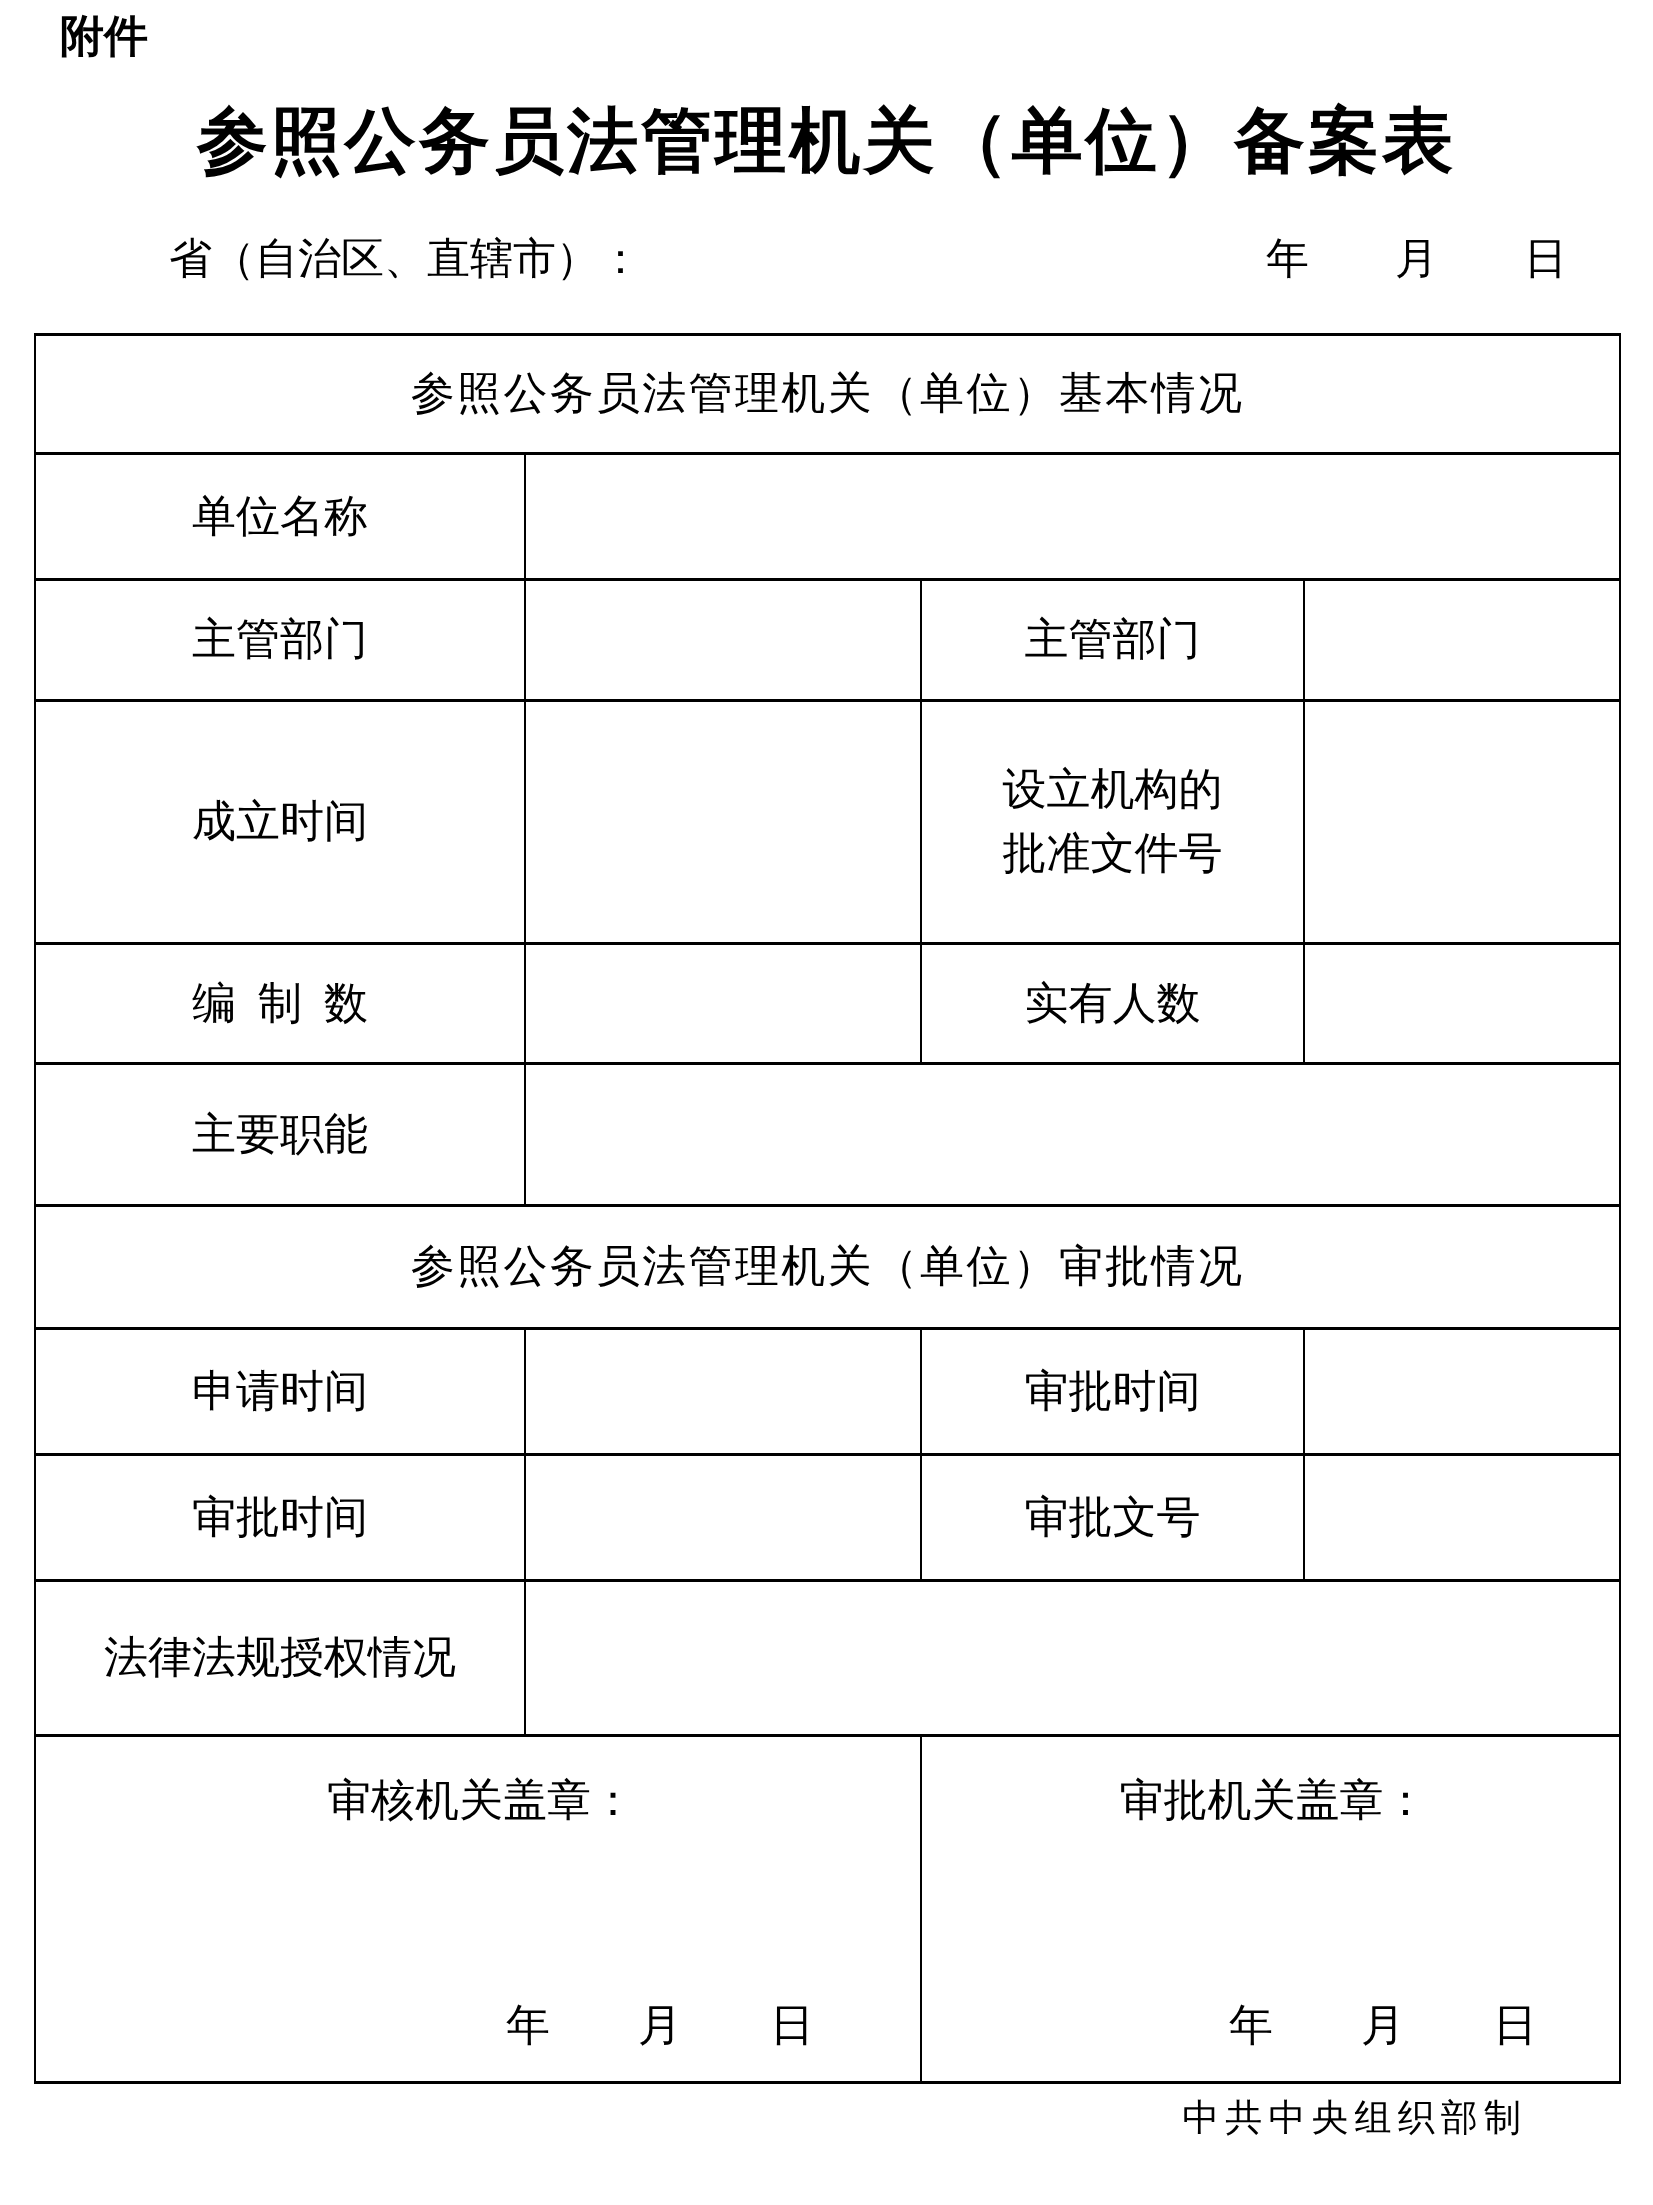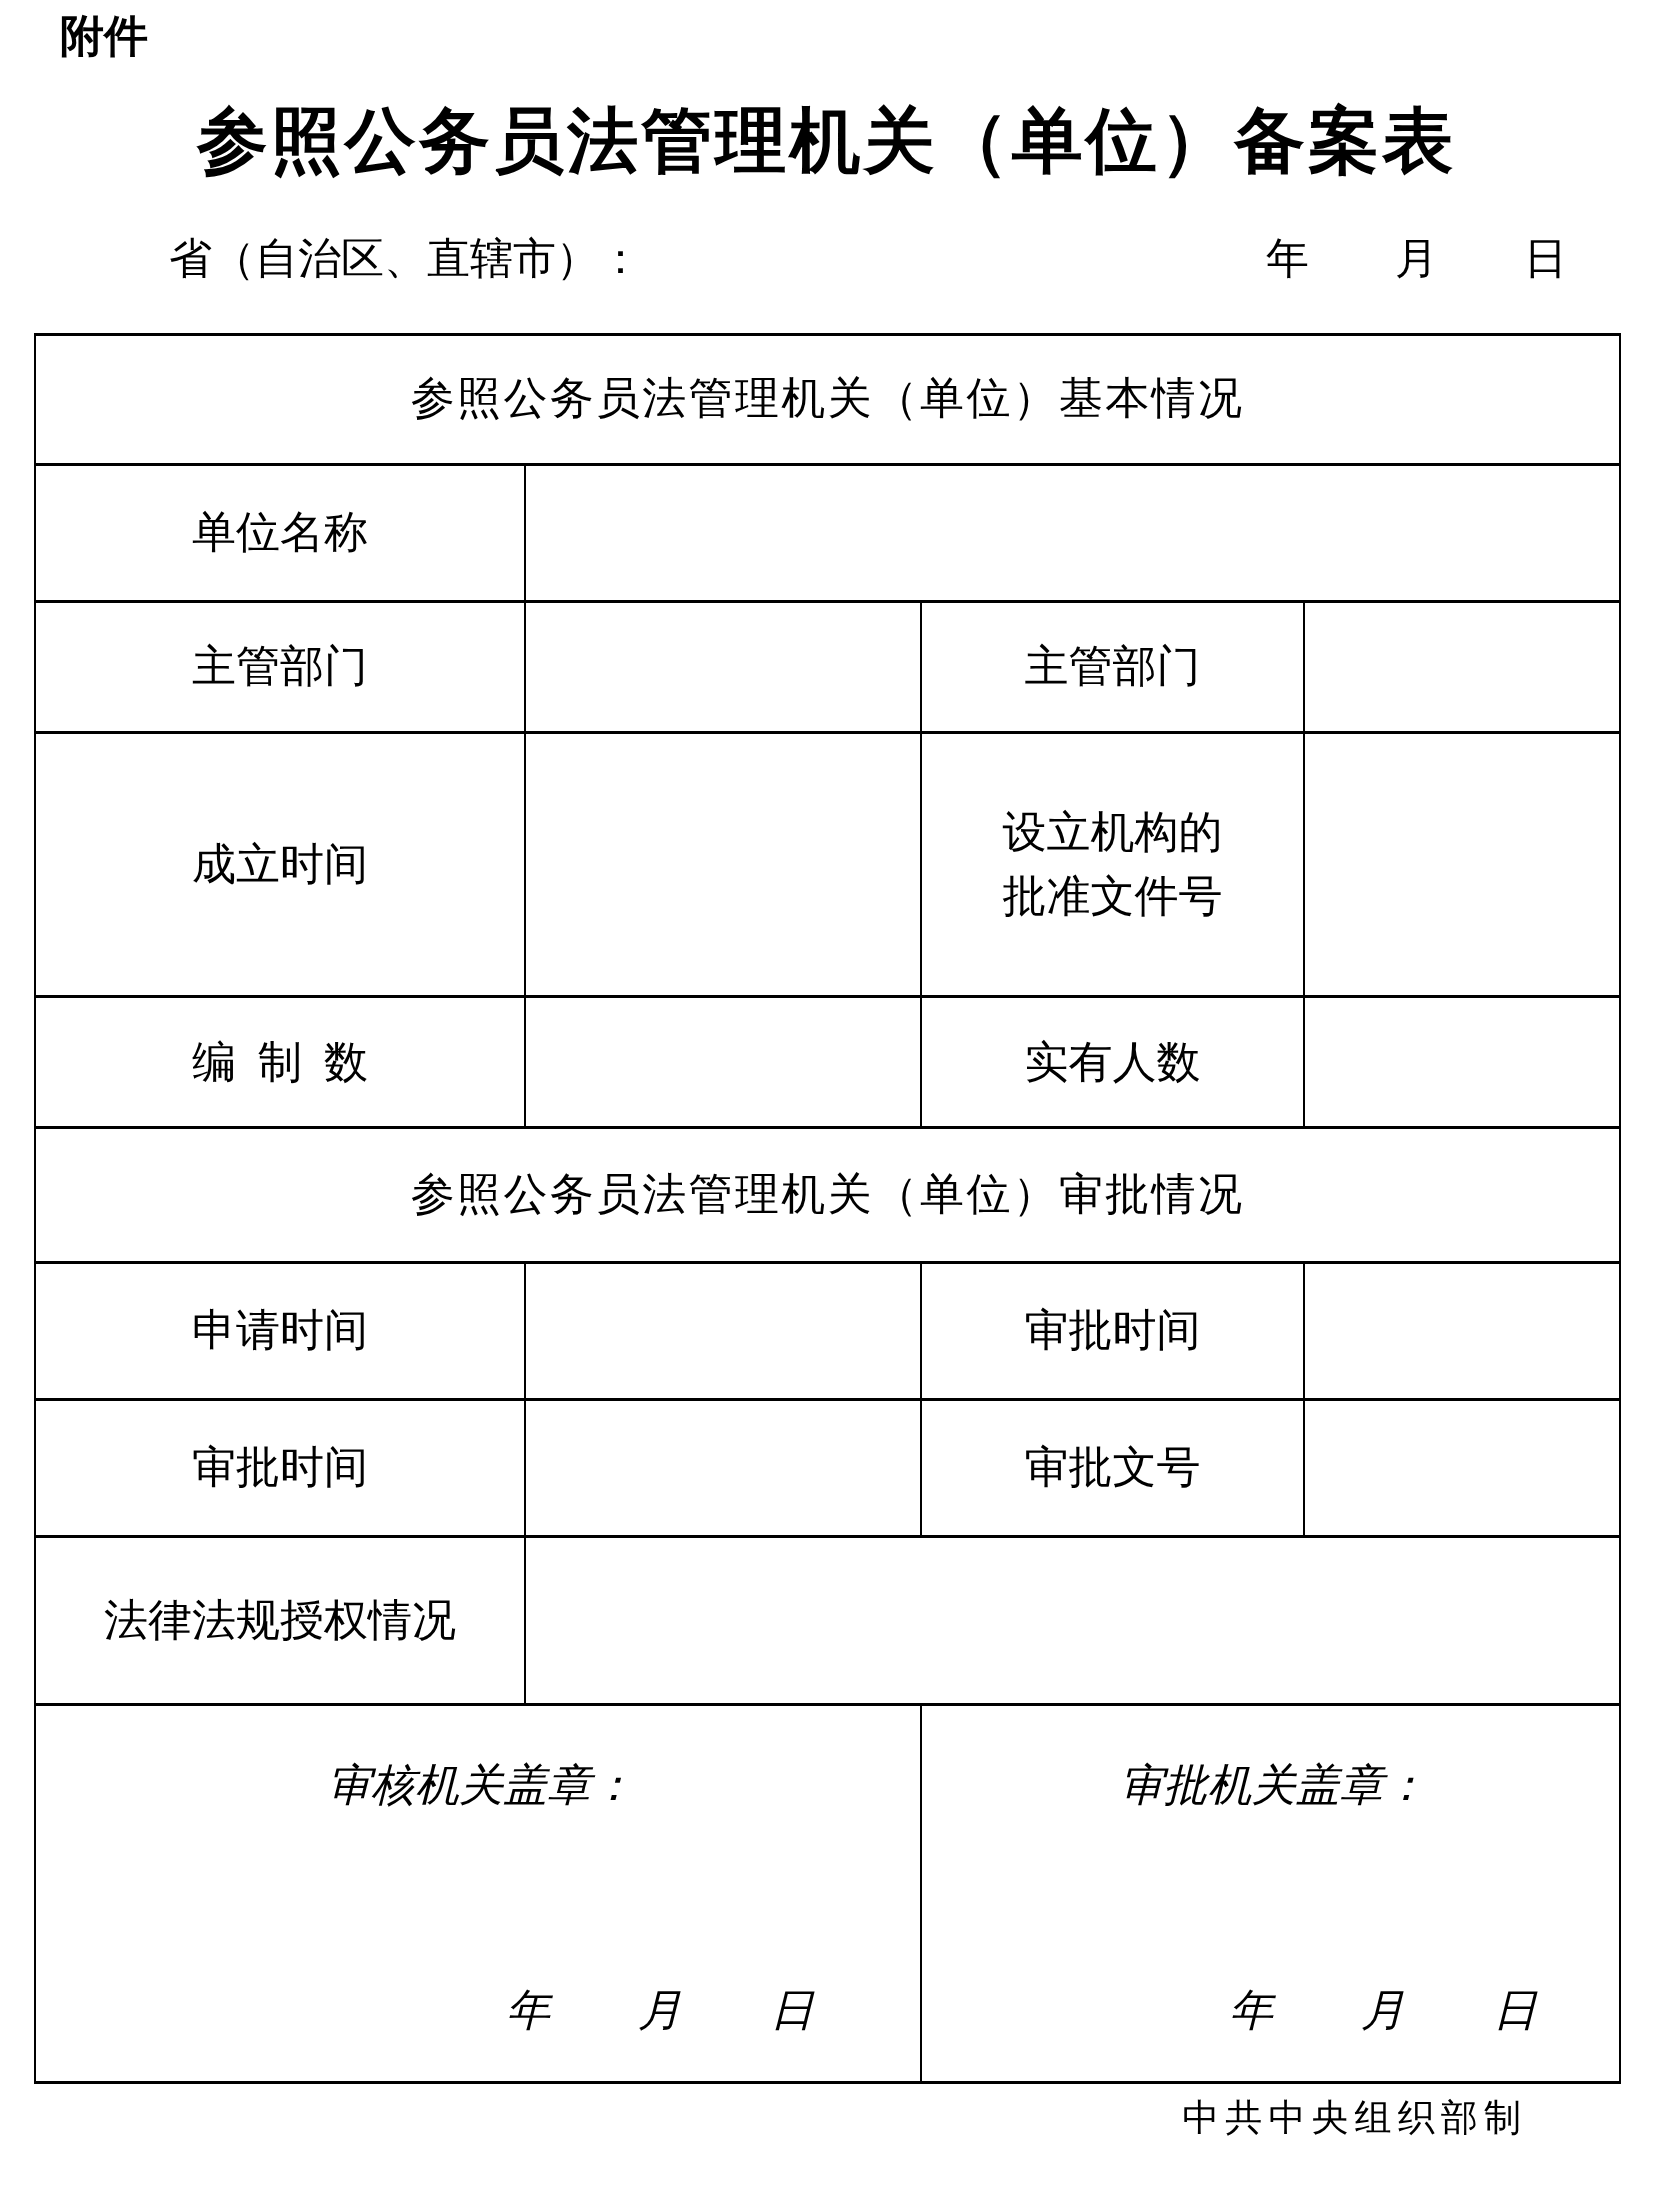--- a/index.html
+++ b/index.html
@@ -63,21 +63,20 @@
   }
   td.section-header {
     letter-spacing: 2.3px;
   }
   td.multiline {
     line-height: 1.75;
   }
   td.seal-cell {
     text-align: left;
     vertical-align: top;
-    font-style: italic;
   }
   .seal-label {
     padding: 9.2px 0 0 6.1px;
   }
   .seal-date {
     margin-top: 161px;
     text-align: right;
     padding-right: 98px;
   }
   .seal-date.approve {
@@ -133,20 +132,24 @@
         <span style="display:block">批准文件号</span>
       </td>
       <td class="value"></td>
     </tr>
     <tr style="height:110px">
       <td>编 制 数</td>
       <td class="value"></td>
       <td>实有人数</td>
       <td class="value"></td>
     </tr>
+    <tr style="height:129px">
+      <td>主要职能</td>
+      <td colspan="3" class="value"></td>
+    </tr>
     <tr style="height:113px">
       <td colspan="4" class="section-header">参照公务员法管理机关（单位）审批情况</td>
     </tr>
     <tr style="height:115px">
       <td>申请时间</td>
       <td class="value"></td>
       <td>审批时间</td>
       <td class="value"></td>
     </tr>
     <tr style="height:115px">

